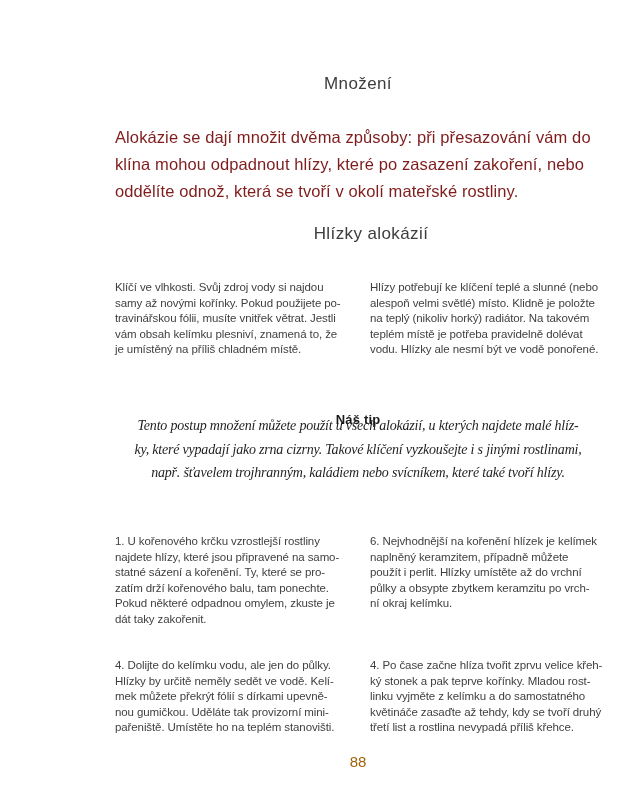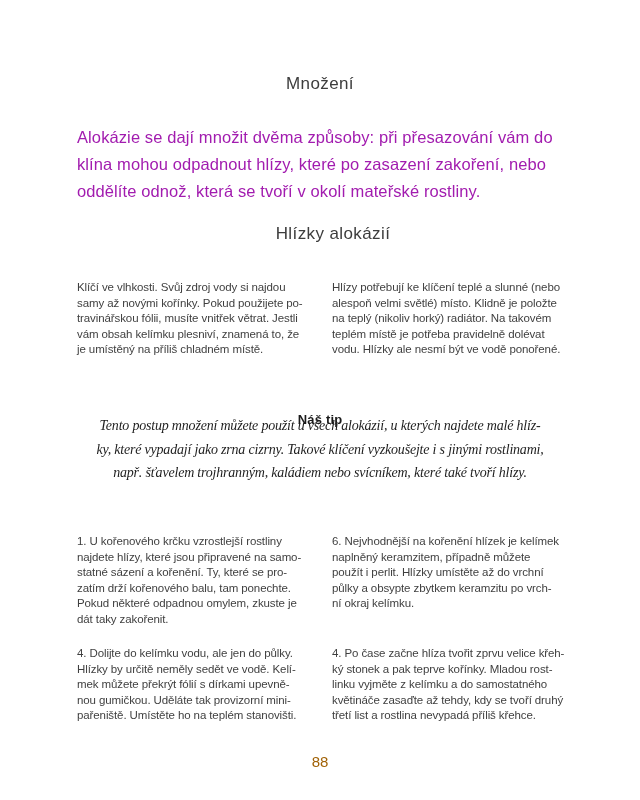--- a/index.html
+++ b/index.html
@@ -7,40 +7,41 @@
     padding: 0;
     background: #ffffff;
   }
   .page {
     position: relative;
     width: 600px;
     height: 800px;
     background: #ffffff;
     overflow: hidden;
     font-family: "Liberation Sans", "DejaVu Sans", sans-serif;
+    margin-left: 38px;
   }
   .page-title {
     position: absolute;
     top: 74px;
     left: 0;
     width: 640px;
     text-align: center;
     font-size: 17px;
     font-weight: 400;
     letter-spacing: 0.4px;
     color: #3d3d3d;
   }
   .intro {
     position: absolute;
     top: 124px;
     left: 77px;
     width: 494px;
     font-size: 16.5px;
     line-height: 27px;
-    color: #a21caf;
+    color: #7f1d1d;
     white-space: pre-line;
     letter-spacing: 0.1px;
   }
   .section-heading {
     position: absolute;
     top: 224px;
     left: 0;
     width: 640px;
     text-align: center;
     font-size: 17px;
@@ -55,21 +56,21 @@
     width: 493px;
     display: grid;
     grid-template-columns: 238px 238px;
     column-gap: 17px;
     font-size: 11.5px;
     line-height: 15.5px;
     letter-spacing: -0.1px;
     color: #3f3f3f;
   }
   .upper-cols { top: 280px; }
-  .steps-grid { top: 534px; row-gap: 19px; }
+  .steps-grid { top: 534px; row-gap: 31px; }
   .two-cols p {
     margin: 0;
     white-space: pre-line;
   }
   .tip-heading {
     position: absolute;
     top: 412px;
     left: 0;
     width: 640px;
     text-align: center;

